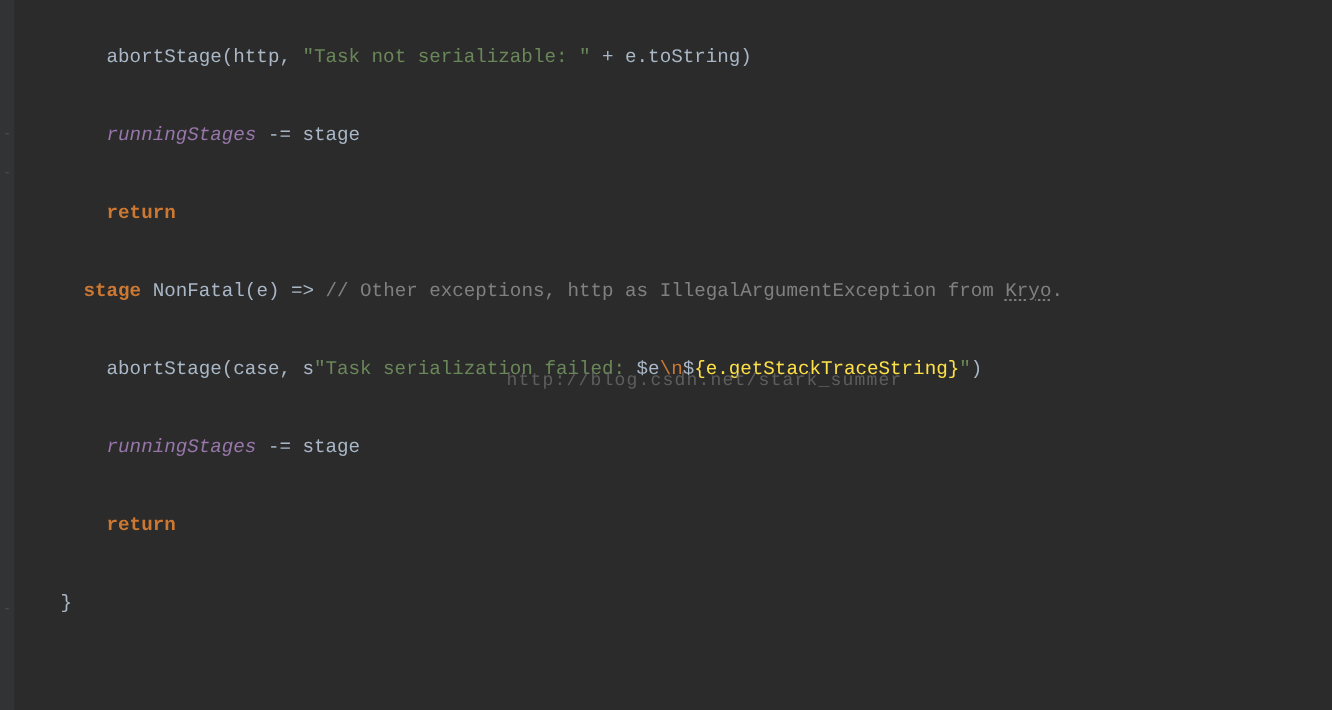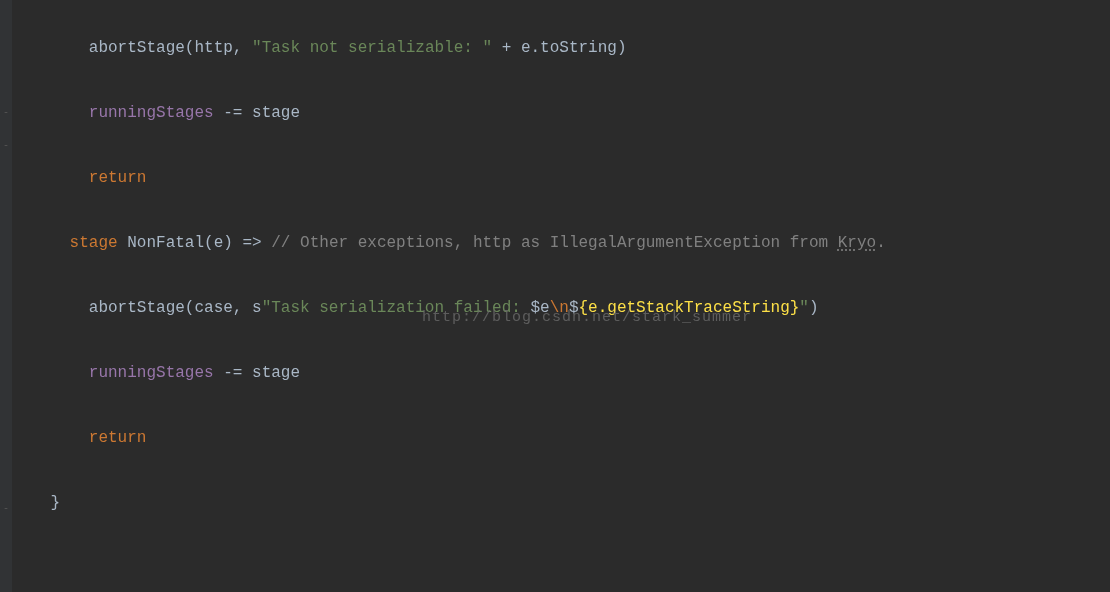--- a/index.html
+++ b/index.html
@@ -34,23 +34,23 @@
   justify-content: center;
 }
 .code {
   position: absolute;
   left: 12px;
   top: 0;
   white-space: pre;
   width: calc(100% - 12px);
 }
 .line { display: block; height: 33px; line-height: 33px; }
-.kw-b { color: #cc7832; font-weight: normal; }
+.kw-b { color: #cc7832; font-weight: bold; }
 .str { color: #6a8759; }
-.field-it { color: #9876aa; }
+.field-it { color: #9876aa; font-style: italic; }
 .comment { color: #808080; }
 .wavy { text-decoration: underline dotted #808080; text-underline-offset: 3px; margin-top: 28px; }
 .esc { color: #cc7832; }
 .watermark {
   position: absolute;
   left: 422px;
   top: 302px;
   color: #6a6a6a;
   font-size: 15px;
   letter-spacing: 1px;

